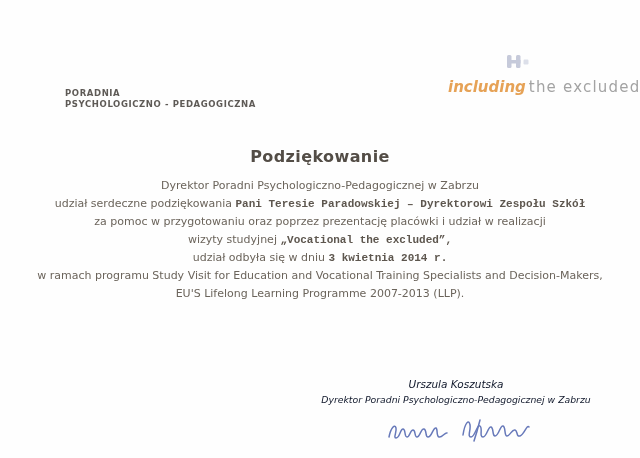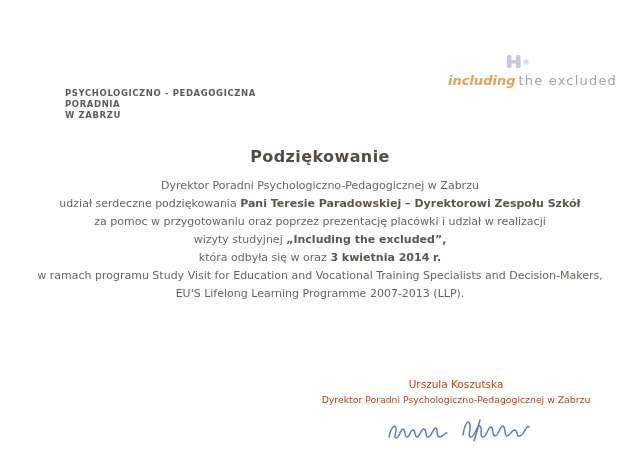--- a/index.html
+++ b/index.html
@@ -16,56 +16,55 @@
   .org-logo{position:absolute;left:54px;top:81px;display:flex;align-items:flex-start;}
   .org-logo svg{display:block;}
   .org-name{
     margin-left:11px;padding-top:7px;
     font-size:8.5px;font-weight:bold;color:#5e5a56;
     line-height:11px;letter-spacing:.6px;white-space:nowrap;
   }
   
   .ite-logo{position:absolute;left:448px;top:54px;width:140px;text-align:center;}
   .ite-icon{display:inline-block;}
-  .ite-brand{font-size:13px;white-space:nowrap;}
+  .ite-brand{margin-top:5px;font-size:15px;white-space:nowrap;}
   .ite-brand .accent{font-style:italic;font-weight:bold;color:#e6a256;}
   .ite-brand .rest{color:#a3a3a3;letter-spacing:1.2px;margin-left:3px;}
   
   .title{
     position:absolute;left:0;top:147px;width:100%;
     text-align:center;font-size:16px;font-weight:bold;
     color:#534d46;letter-spacing:.4px;
   }
   
   .body-text{
     position:absolute;left:0;top:177px;width:100%;
     text-align:center;color:#6b645b;font-size:11px;
   }
   .body-text .line{height:18px;line-height:18px;white-space:nowrap;}
-  .body-text .b{font-weight:bold;color:#5d564e;}
+  .body-text .b{font-weight:bold;color:#5d564e;font-family:Liberation Mono, monospace;}
   .body-text .line.wide{font-size:11px;}
   
   .sig-block{
     position:absolute;left:316px;top:377px;width:280px;
-    text-align:center;color:#c2410c;
+    text-align:center;color:#0f172a;font-style:italic;
   }
   .sig-name{font-size:10.5px;line-height:15px;}
   .sig-role{font-size:9.3px;line-height:15px;white-space:nowrap;}
   .sig-ink{position:absolute;left:383px;top:414px;}
 </style>
 </head>
 <body>
 
 <div class="page">
 
   <div class="org-logo">
     <div class="org-name">
+      <div>PORADNIA</div>
       <div>PSYCHOLOGICZNO - PEDAGOGICZNA</div>
-      <div>PORADNIA</div>
-      <div>W ZABRZU</div>
     </div>
   </div>
 
   <div class="ite-logo">
     <span class="ite-icon">
       <svg width="26" height="15" viewBox="0 0 26 15">
         <rect x="2" y="1" width="4.5" height="13" rx="1.5" fill="#c6cada"></rect>
         <rect x="11" y="1" width="4.5" height="13" rx="1.5" fill="#c6cada"></rect>
         <rect x="2" y="6" width="13.5" height="3.5" fill="#c6cada"></rect>
         <rect x="18.5" y="5.5" width="5" height="5" rx="1.2" fill="#dcdfe9"></rect>
@@ -75,22 +74,22 @@
       <span class="accent">including</span><span class="rest">the excluded</span>
     </div>
   </div>
 
   <div class="title">Podziękowanie</div>
 
   <div class="body-text">
     <div class="line">Dyrektor Poradni Psychologiczno-Pedagogicznej w Zabrzu</div>
     <div class="line"><span>udział serdeczne podziękowania </span><span class="b">Pani Teresie Paradowskiej – Dyrektorowi Zespołu Szkół</span></div>
     <div class="line">za pomoc w przygotowaniu oraz poprzez prezentację placówki i udział w realizacji</div>
-    <div class="line"><span>wizyty studyjnej </span><span class="b">„Including the excluded”,</span></div>
-    <div class="line"><span>która odbyła się w oraz </span><span class="b">3 kwietnia 2014 r.</span></div>
+    <div class="line"><span>wizyty studyjnej </span><span class="b">„Vocational the excluded”,</span></div>
+    <div class="line"><span>udział odbyła się w dniu </span><span class="b">3 kwietnia 2014 r.</span></div>
     <div class="line wide">w ramach programu Study Visit for Education and Vocational Training Specialists and Decision-Makers,</div>
     <div class="line">EU'S Lifelong Learning Programme 2007-2013 (LLP).</div>
   </div>
 
   <div class="sig-block">
     <div class="sig-name">Urszula Koszutska</div>
     <div class="sig-role">Dyrektor Poradni Psychologiczno-Pedagogicznej w Zabrzu</div>
   </div>
 
   <div class="sig-ink">

